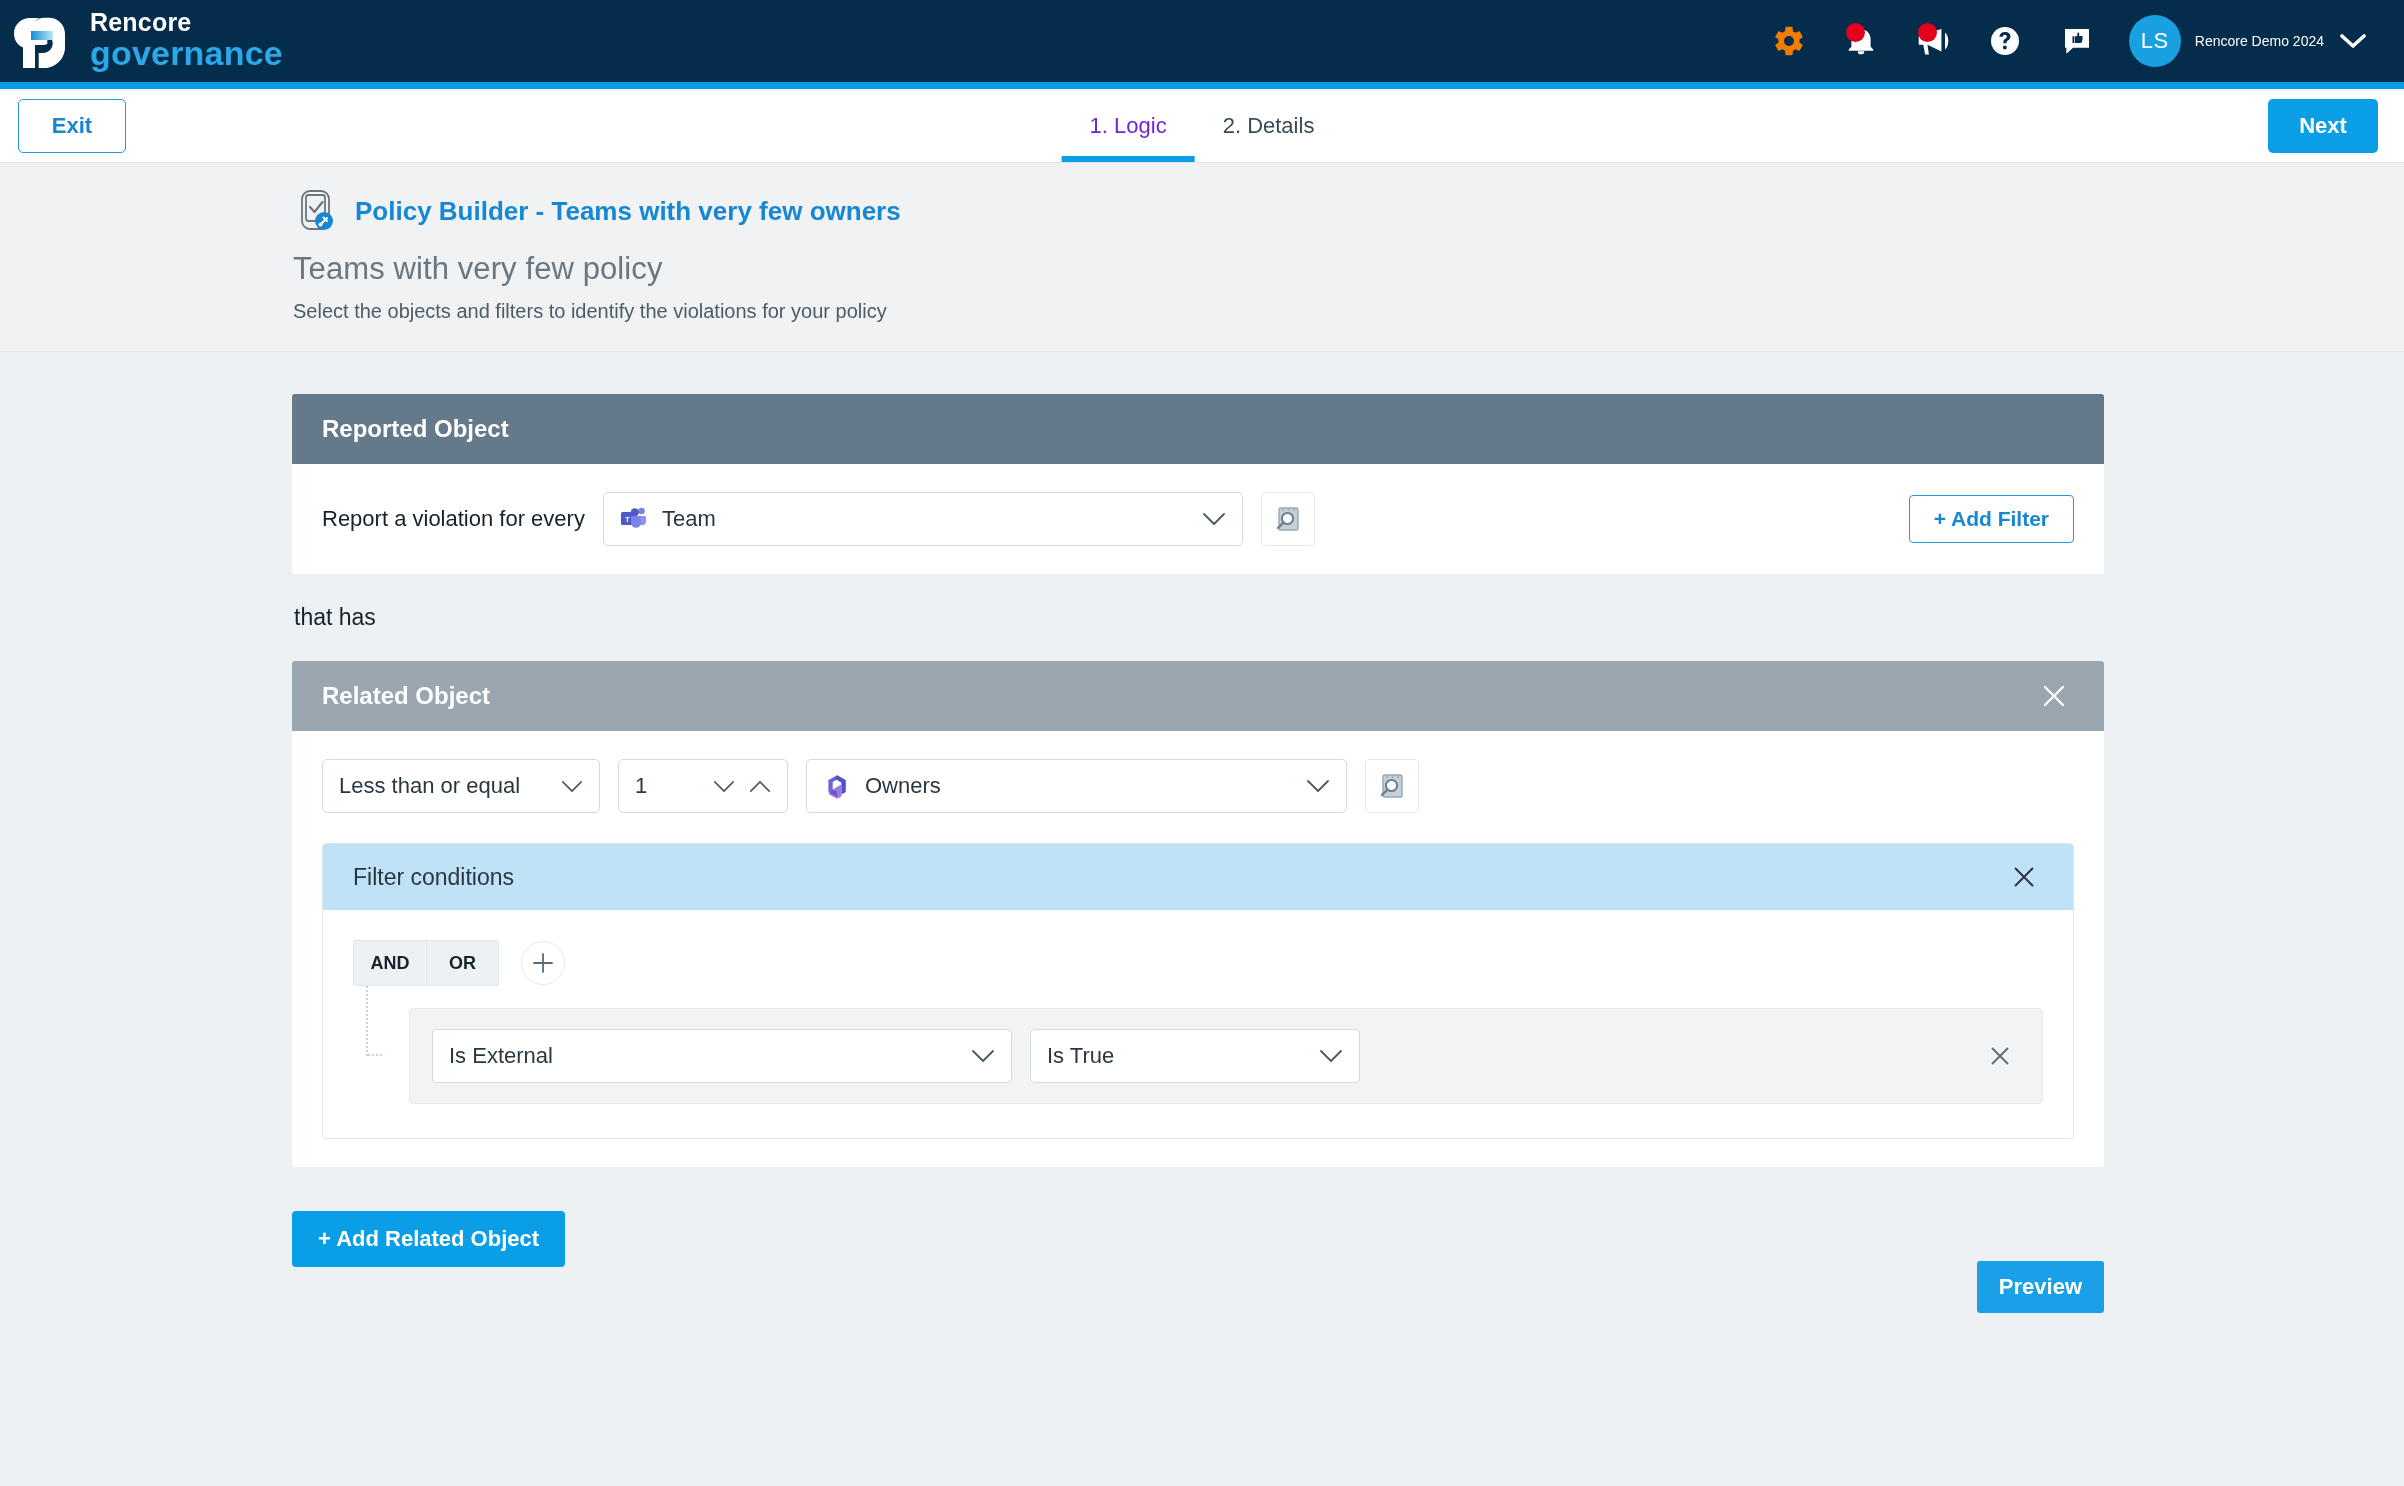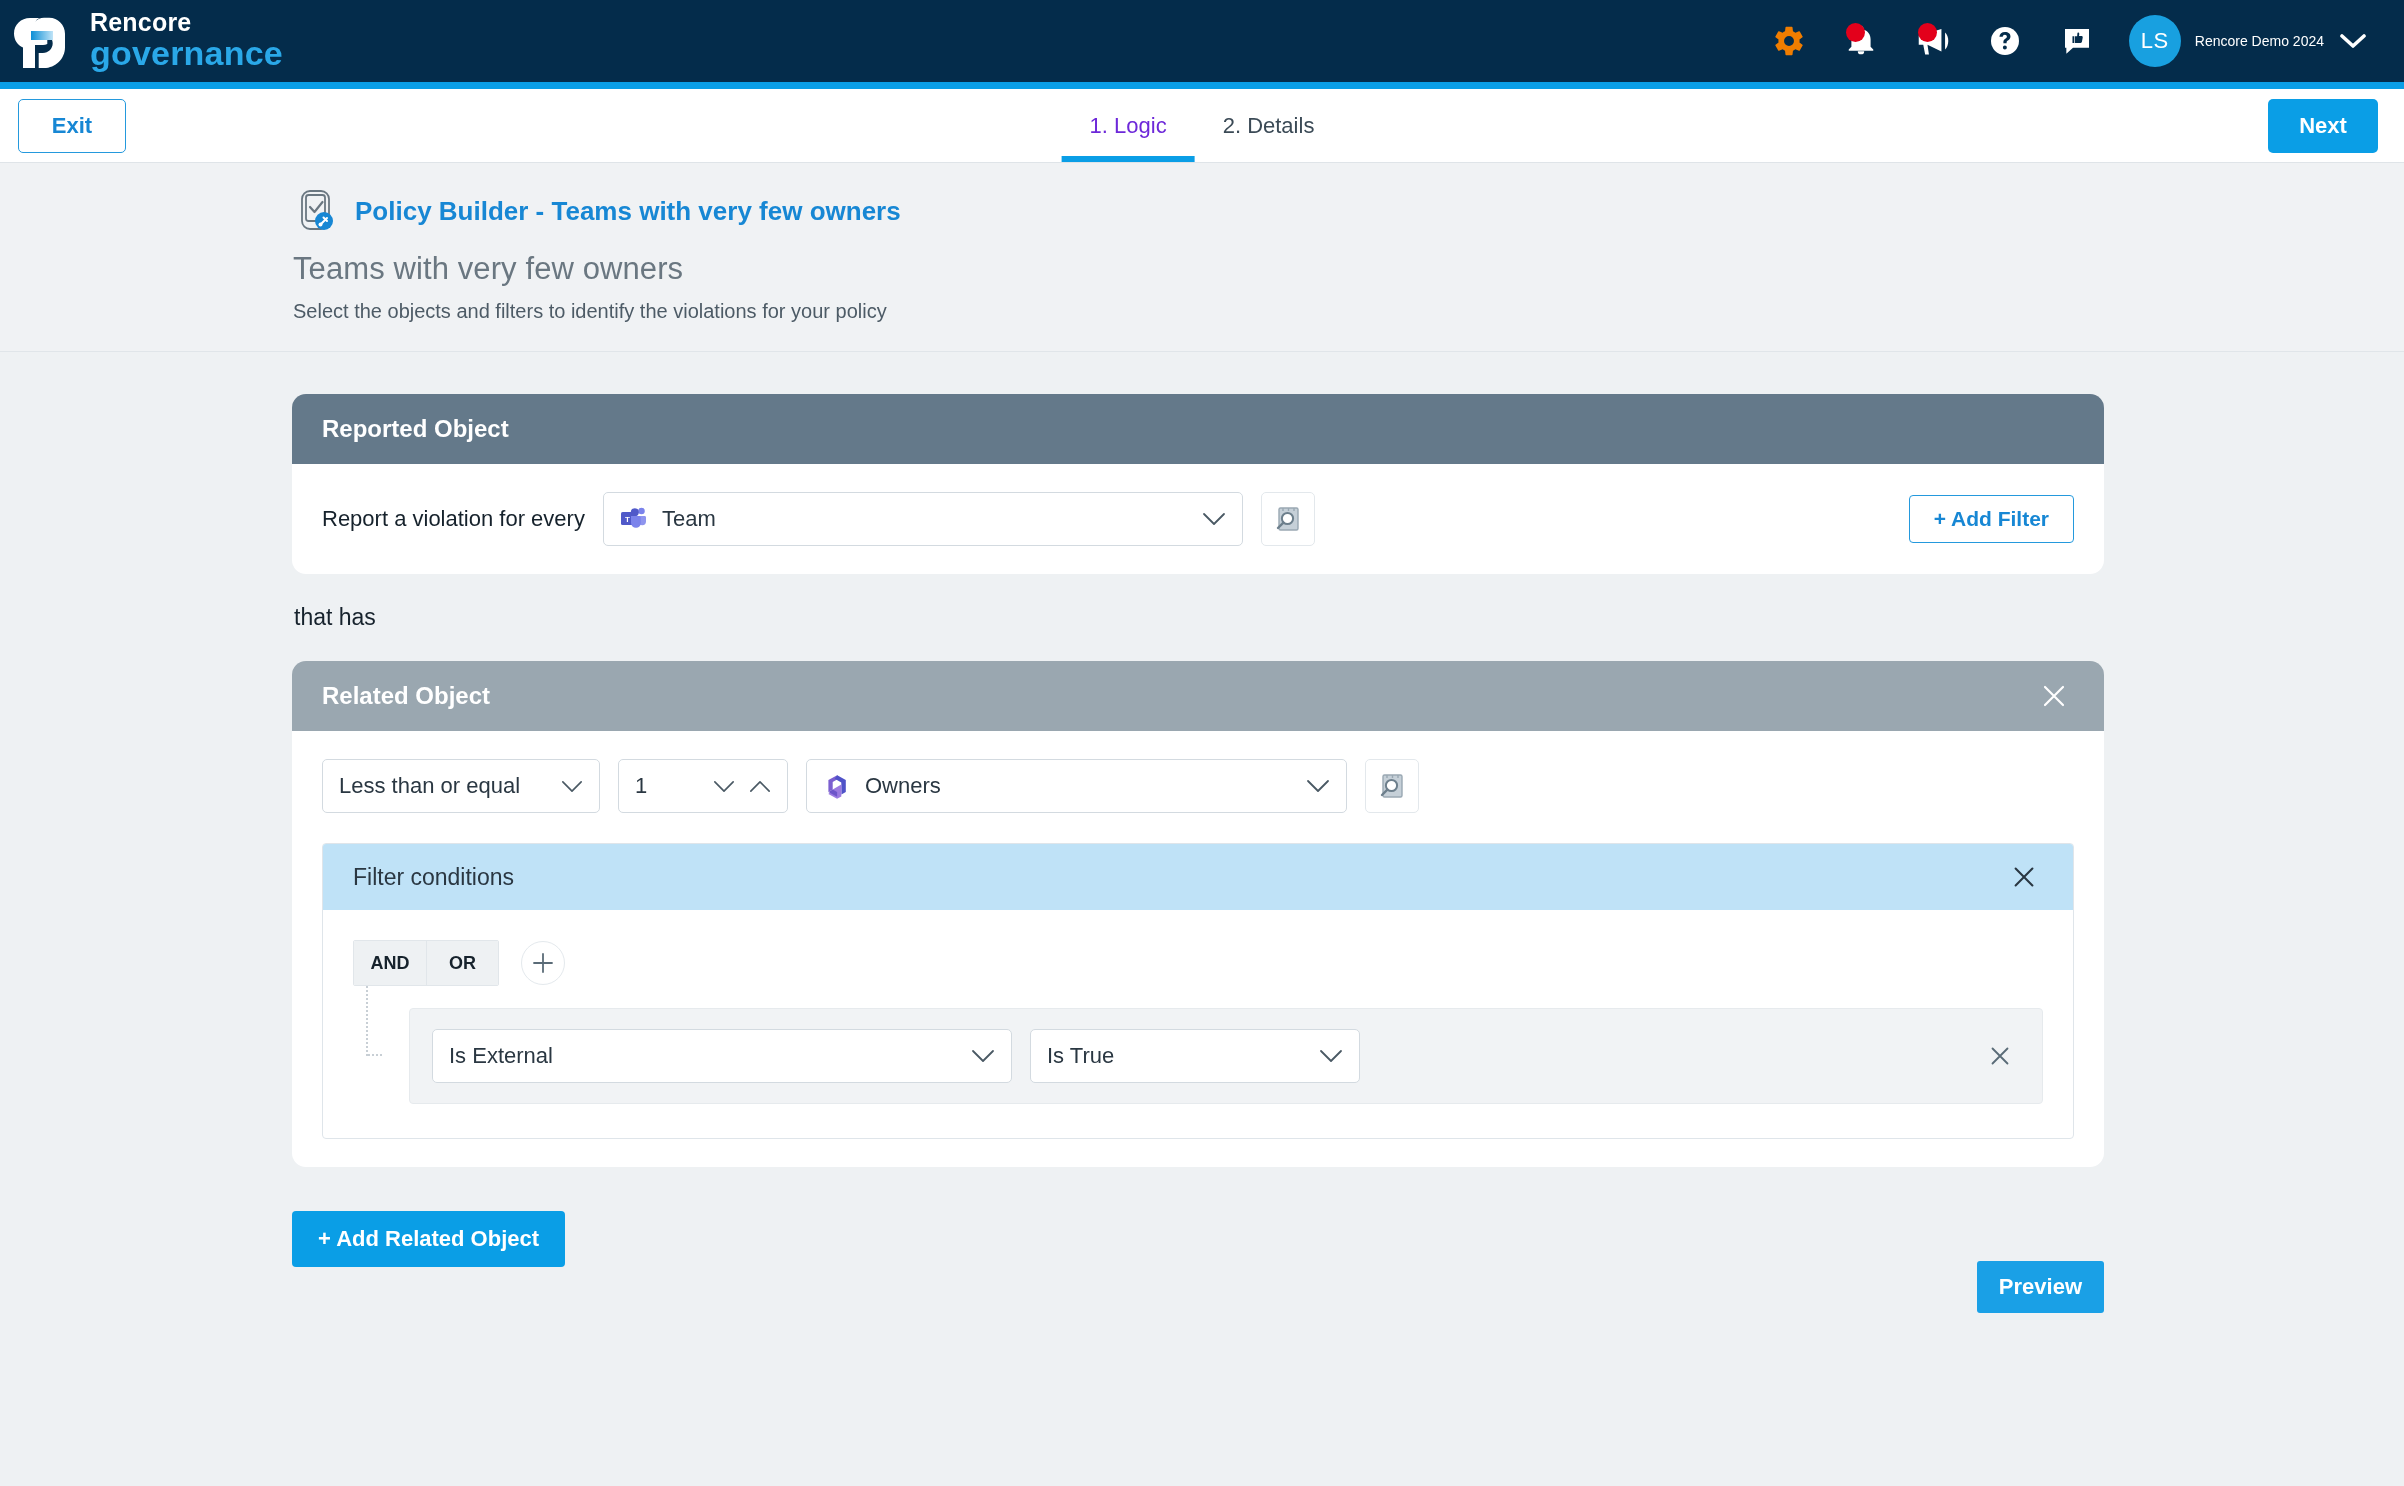--- a/index.html
+++ b/index.html
@@ -107,21 +107,21 @@
     margin-top: 16px; letter-spacing: .1px;
   }
   .page-sub {
     color: #4d5b66; font-size: 20px; margin-top: 13px;
   }
 
   
   .canvas { padding: 42px 0 0 0; }
   .inner { width: 1812px; margin-left: 292px; }
 
-  .card { border-radius: 14px; overflow: hidden; }
+  .card { border-radius: 3px; overflow: hidden; }
   .card-head {
     height: 70px; display: flex; align-items: center;
     padding: 0 30px; color: #fff;
     font-size: 24px; font-weight: 700;
   }
   .card-head.reported { background: #64798a; }
   .card-head.related  { background: #9aa7b0; }
   .card-head .x-btn {
     margin-left: auto; cursor: pointer; display: flex;
     width: 40px; height: 40px; align-items: center; justify-content: center;
@@ -325,21 +325,21 @@
     <svg class="policy-icon" viewBox="0 0 48 48">
       <rect x="9" y="4" width="27" height="38" rx="8" fill="none" stroke="#6a7781" stroke-width="1.8"></rect>
       <rect x="13" y="8" width="19" height="26" rx="2.5" fill="none" stroke="#6a7781" stroke-width="1.8"></rect>
       <path d="M17 20l4.5 5 8-10" stroke="#6a7781" stroke-width="2.2" fill="none" stroke-linecap="round" stroke-linejoin="round"></path>
       <circle cx="31" cy="34" r="9" fill="#1787d4"></circle>
       <path d="M27 38l7-7M30.5 30.5l3.5 3.5" stroke="#ffffff" stroke-width="2" stroke-linecap="round"></path>
       <circle cx="27.5" cy="37.5" r="2" fill="#ffffff"></circle>
     </svg>
     <div class="crumb-title">Policy Builder - Teams with very few owners</div>
   </div>
-  <div class="page-title">Teams with very few owners</div>
+  <div class="page-title">Teams with very few policy</div>
   <div class="page-sub">Select the objects and filters to identify the violations for your policy</div>
 </div>
 
 <div class="canvas">
   <div class="inner">
 
     <div class="card">
       <div class="card-head reported">
         <span>Reported Object</span>
       </div>

